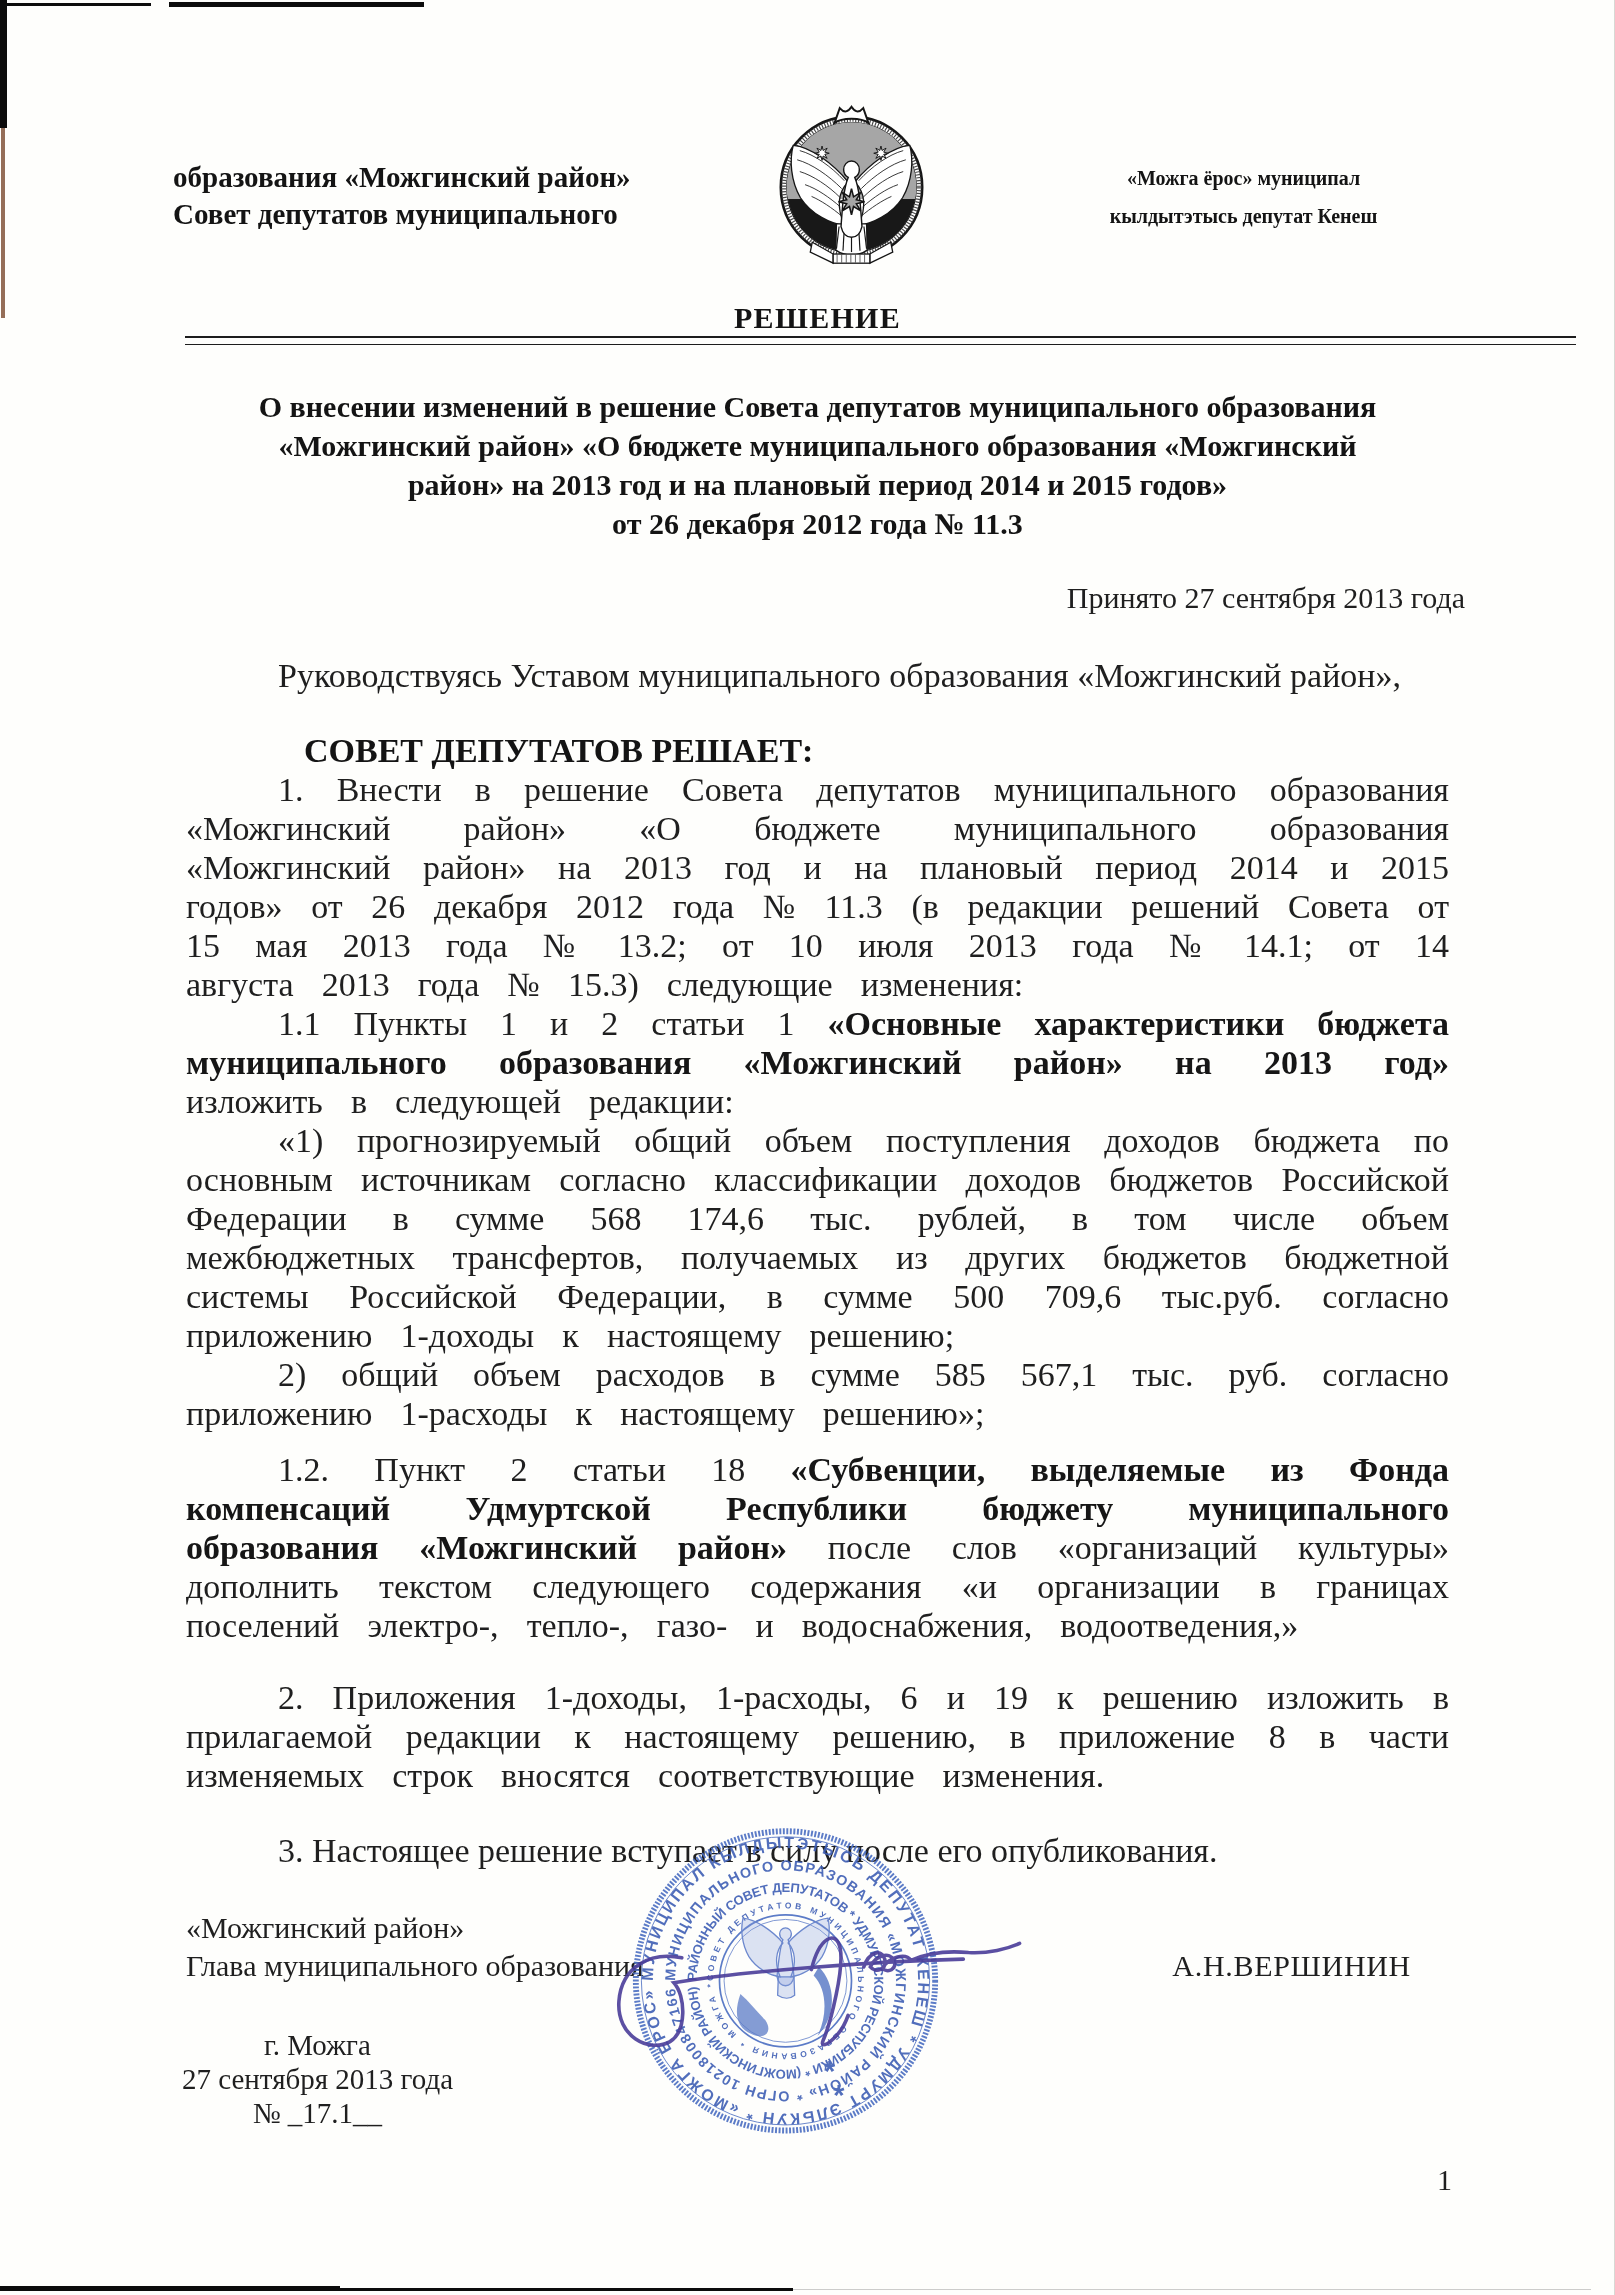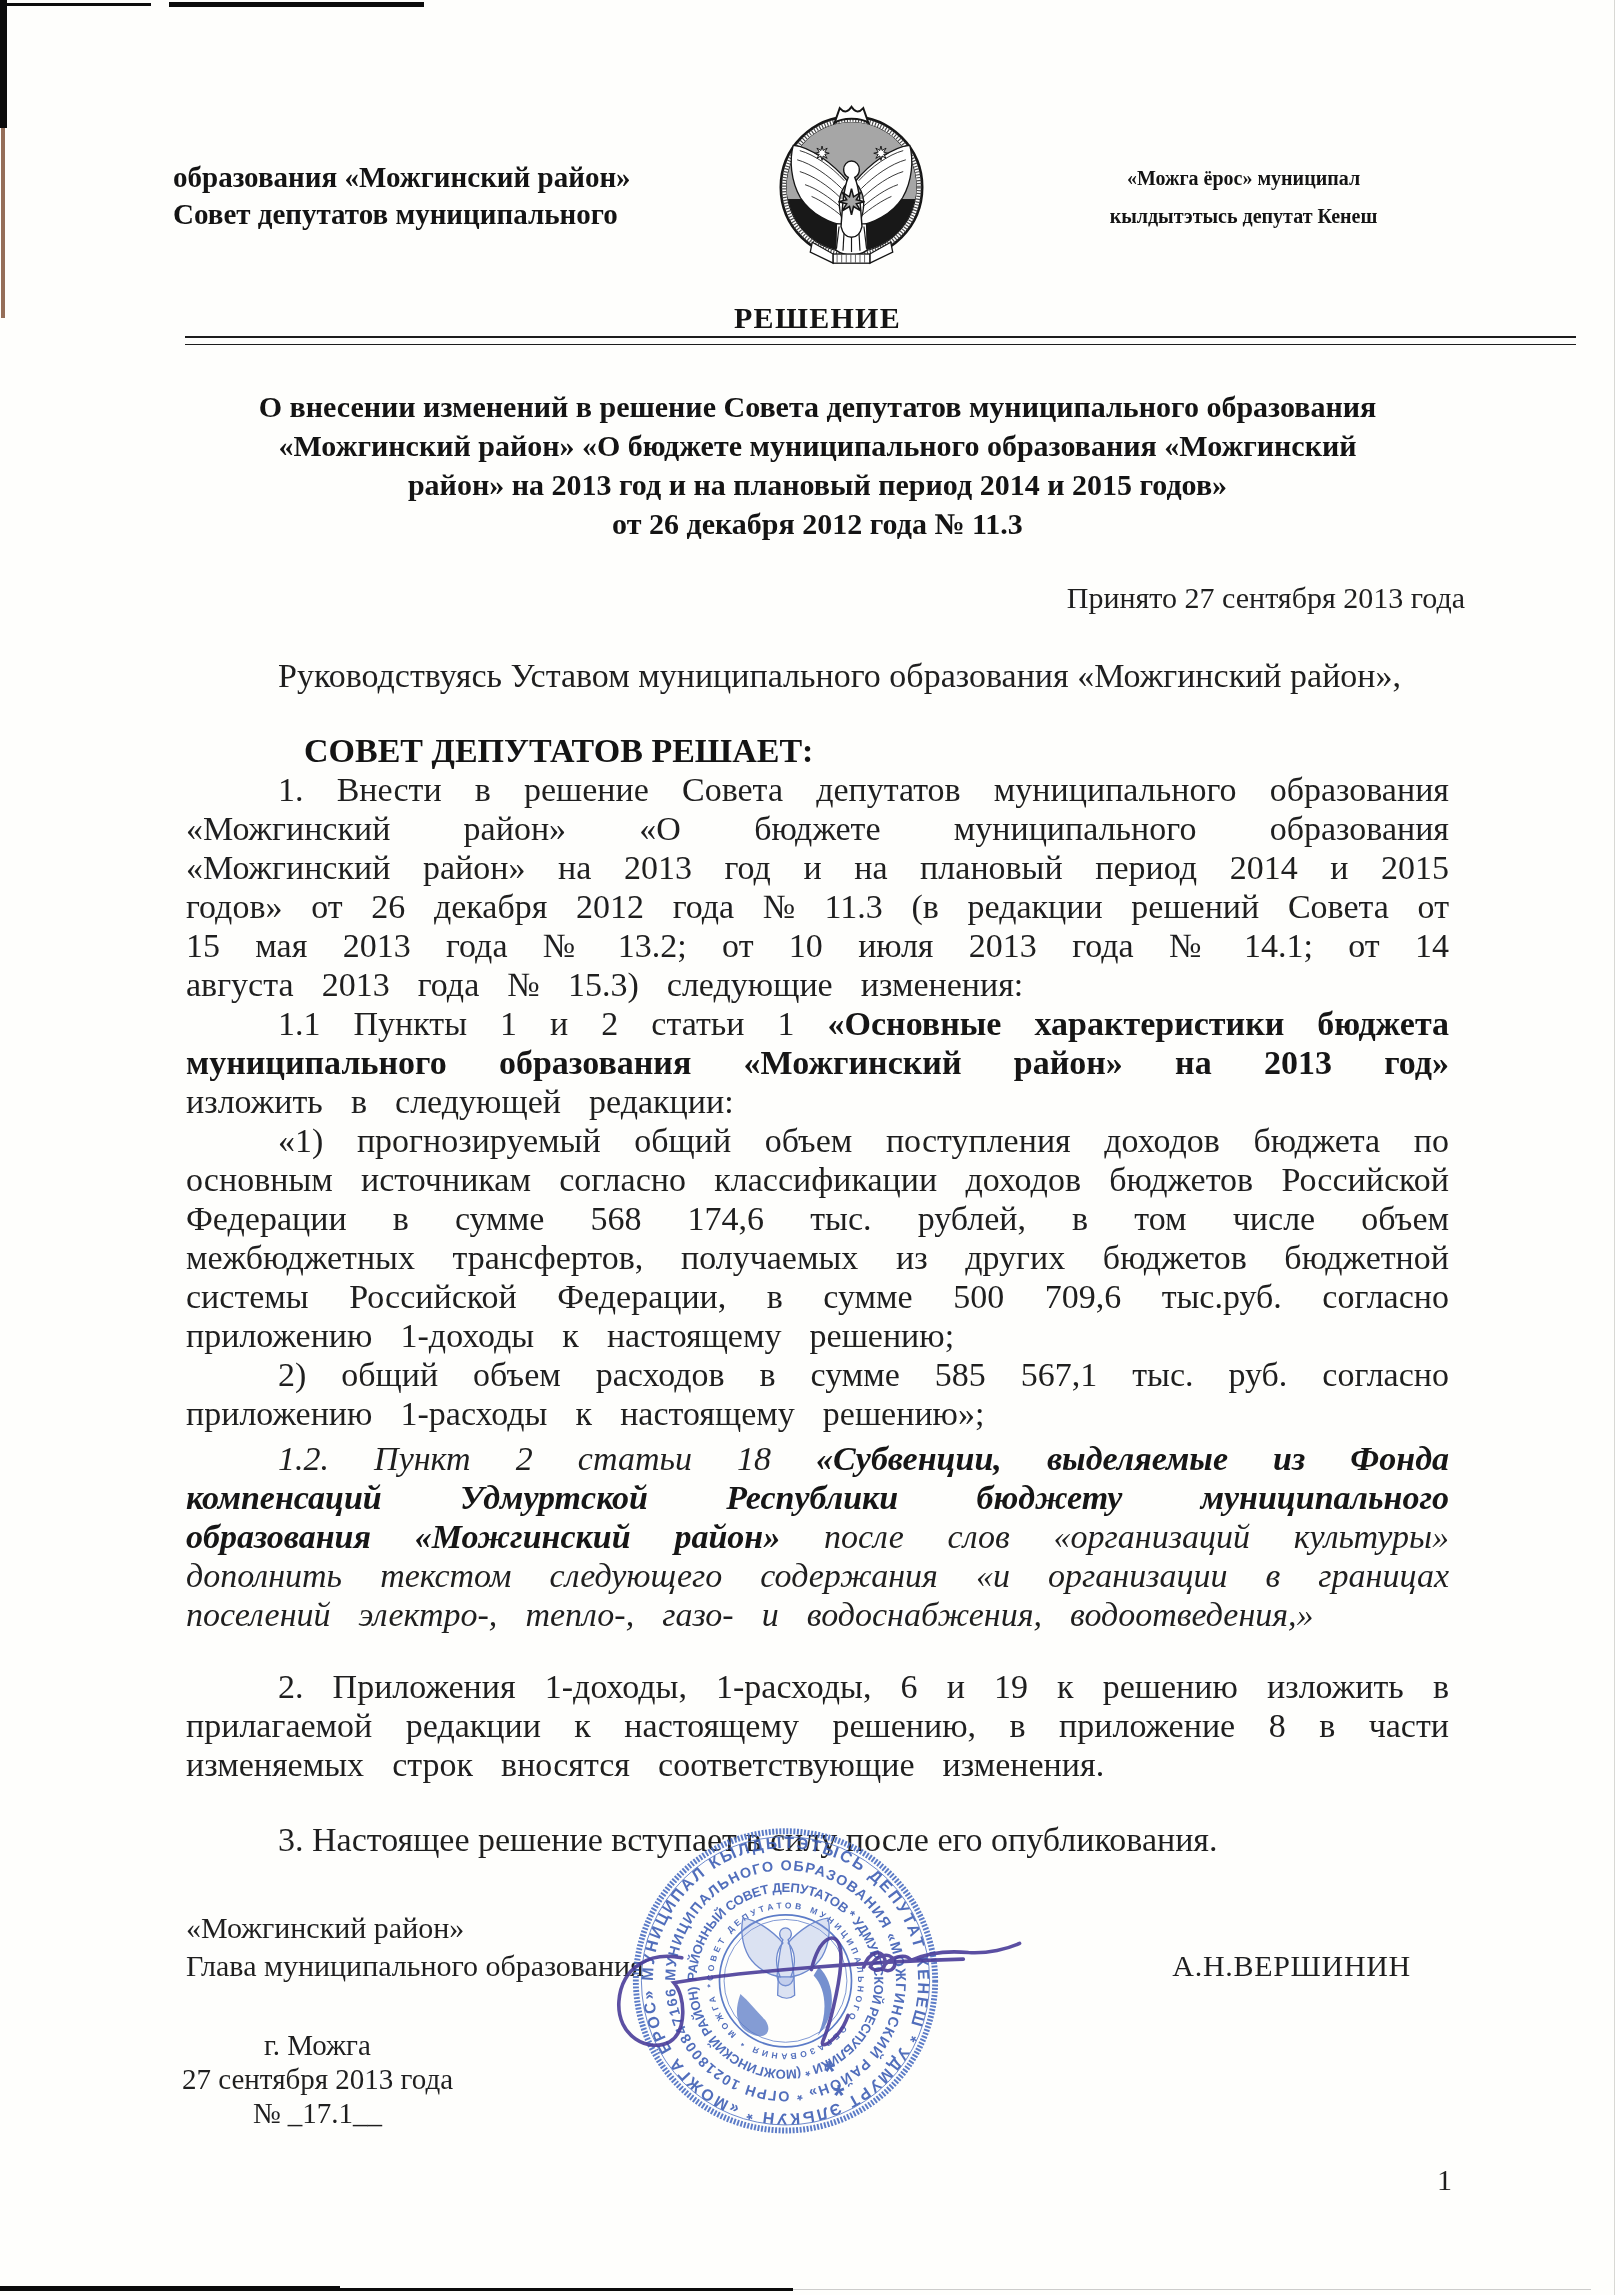--- a/index.html
+++ b/index.html
@@ -46,21 +46,21 @@
   }
   .accepted{
     position:absolute;left:186px;top:581px;width:1279px;
     text-align:right;font-size:30px;color:#1f1f1f;
   }
   
   .body-flow{position:absolute;left:186px;top:656px;width:1263px;font-size:34px;line-height:39px;}
   .para{ text-align:justify; text-indent:92px; word-spacing:19.6px; margin:0;}
   .para-single{ text-align:left; text-indent:92px; word-spacing:normal; margin:0;}
   .resheaet{ font-weight:bold; text-indent:118px; text-align:left; margin:36px 0 0 0; color:#141414;}
-  .mt61{} .mt8{margin-top:6px;font-style:italic;} .mt50{margin-top:33px;} .mt55{margin-top:36px;}
+  .mt61{} .mt8{margin-top:17px;} .mt50{margin-top:33px;} .mt55{margin-top:36px;}
   .b{font-weight:bold;color:#161616;}
   
   .sig-row{
     position:absolute;left:186px;top:1909px;width:1263px;
     display:flex;justify-content:space-between;align-items:flex-end;
     font-size:30px;line-height:38px;
   }
   .sig-name{padding-right:38px;letter-spacing:0.7px;white-space:nowrap;}
   .place-block{
     position:absolute;left:177px;top:2028px;width:281px;

